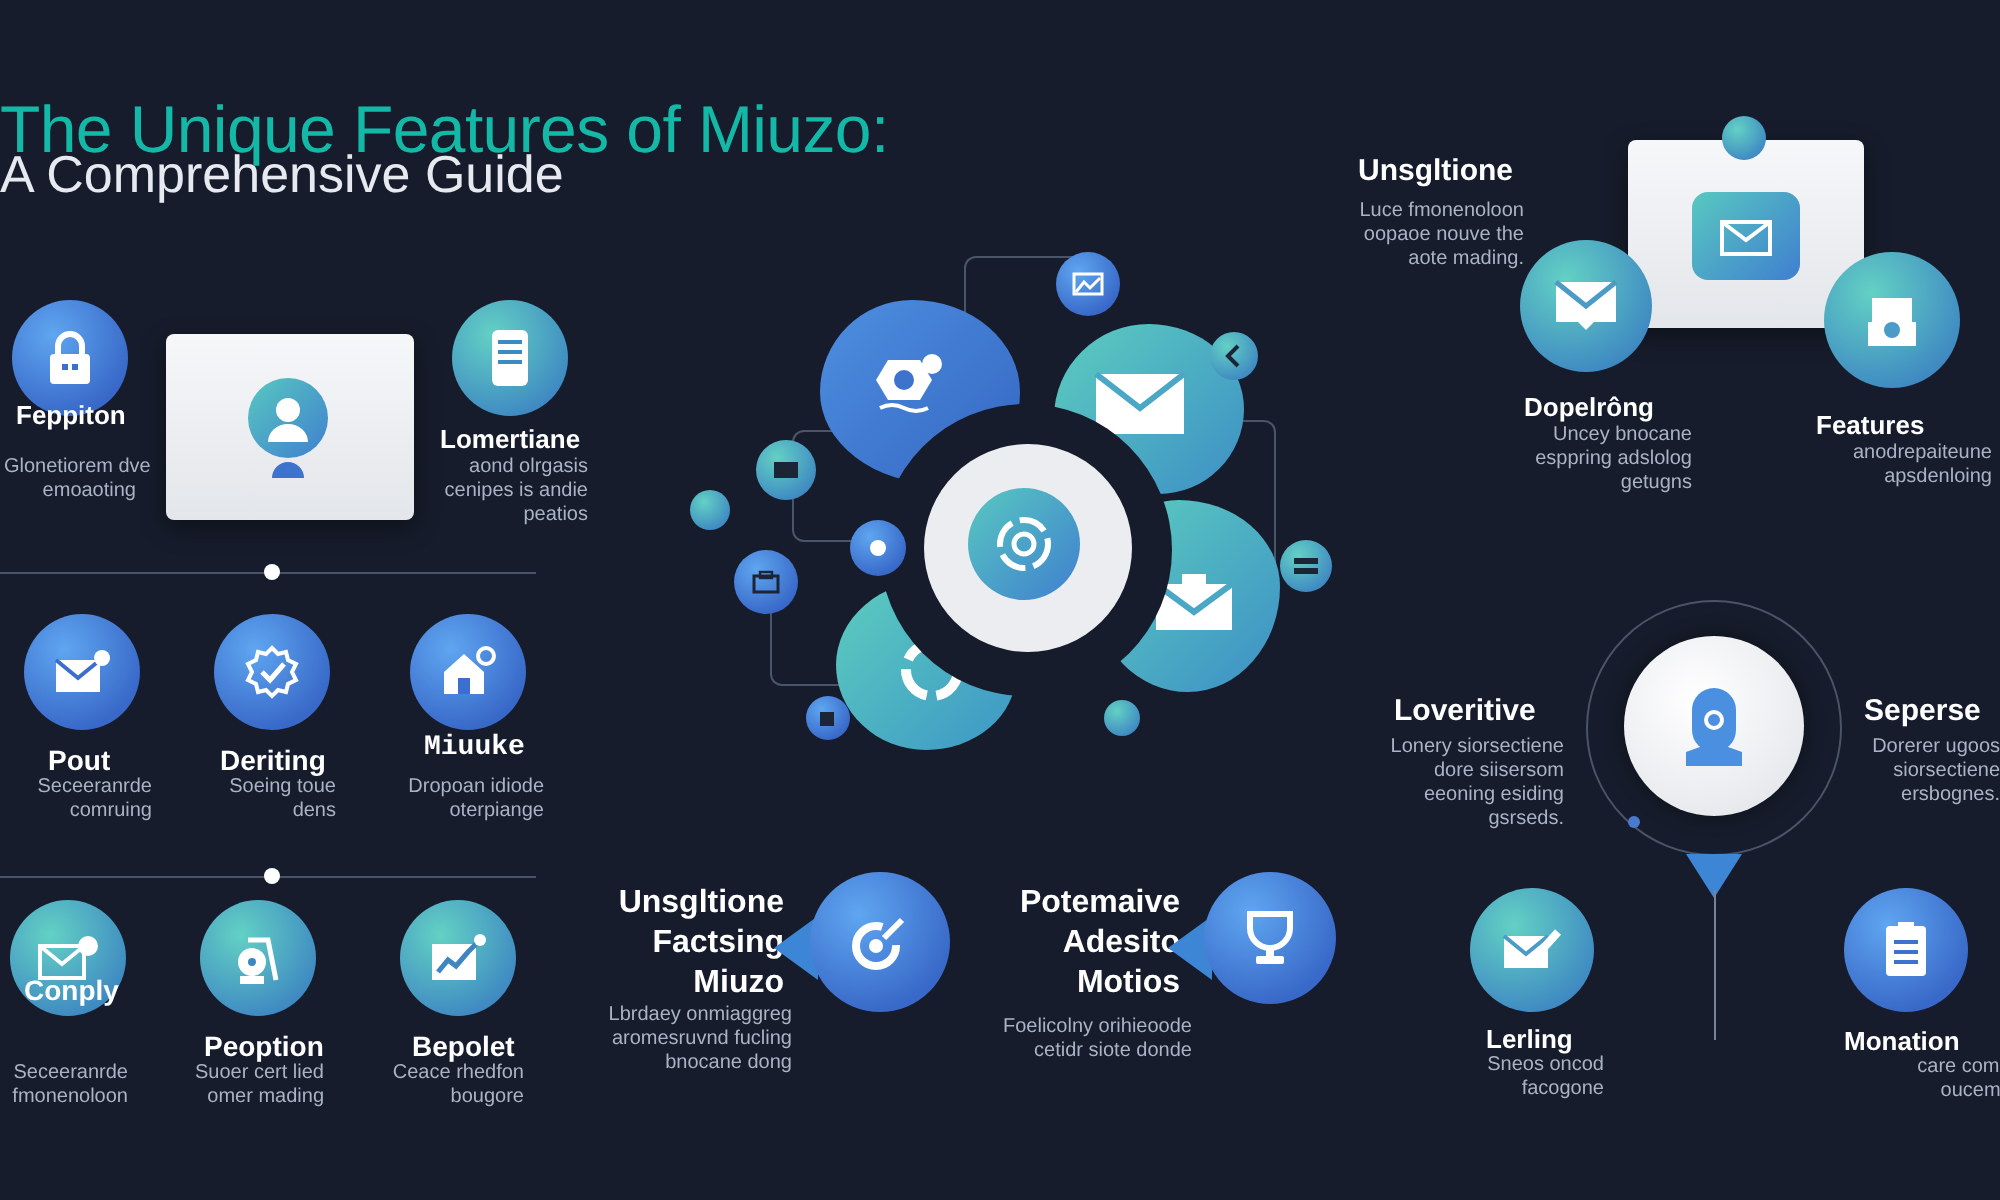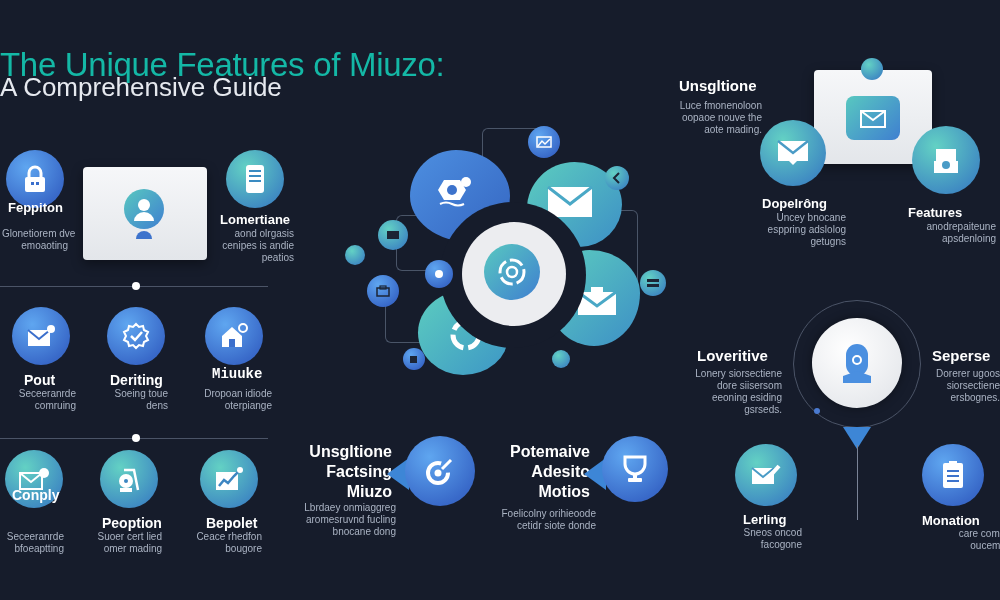--- a/index.html
+++ b/index.html
@@ -131,21 +131,21 @@
   <div class="circle grad-teal" style="left:5px;top:450px;width:58px;height:58px;">
     <svg width="32" height="24" viewBox="0 0 32 24">
         <rect x="2" y="6" width="22" height="16" fill="none" stroke="#fff" stroke-width="2"></rect>
         <path d="M2 6 L13 15 L24 6" stroke="#fff" stroke-width="2" fill="none"></path>
         <circle cx="26" cy="6" r="5" fill="#fff"></circle>
       </svg>
   </div>
   <div class="feat-title" style="left:12px;top:487px;">Conply</div>
   <div class="feat-desc" style="left:4px;top:531px;width:60px;">
     <div>Seceeranrde</div>
-    <div>bfoeaptting</div>
+    <div>fmonenoloon</div>
   </div>
 
   <div class="circle grad-teal" style="left:100px;top:450px;width:58px;height:58px;">
     <svg width="26" height="30" viewBox="0 0 26 30">
         <path d="M8 6 H18 L22 26" stroke="#fff" stroke-width="2.5" fill="none"></path>
         <circle cx="10" cy="17" r="7" fill="#fff"></circle>
         <circle cx="10" cy="17" r="2" fill="#3d86c2"></circle>
         <rect x="4" y="24" width="12" height="4" fill="#fff"></rect>
       </svg>
   </div>

